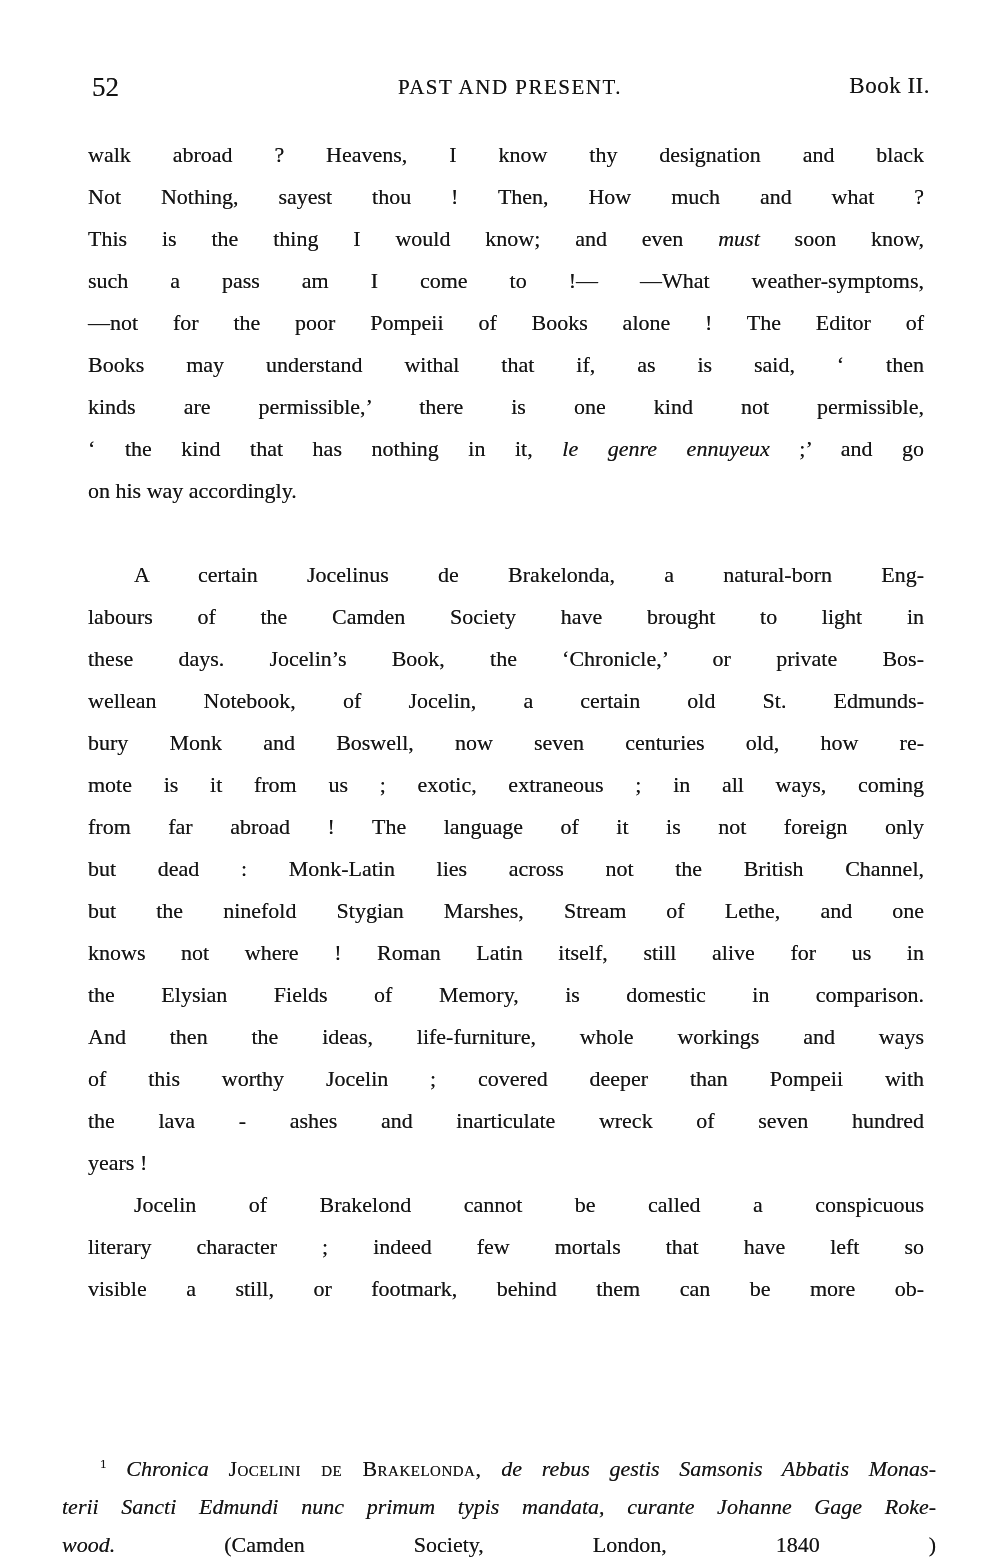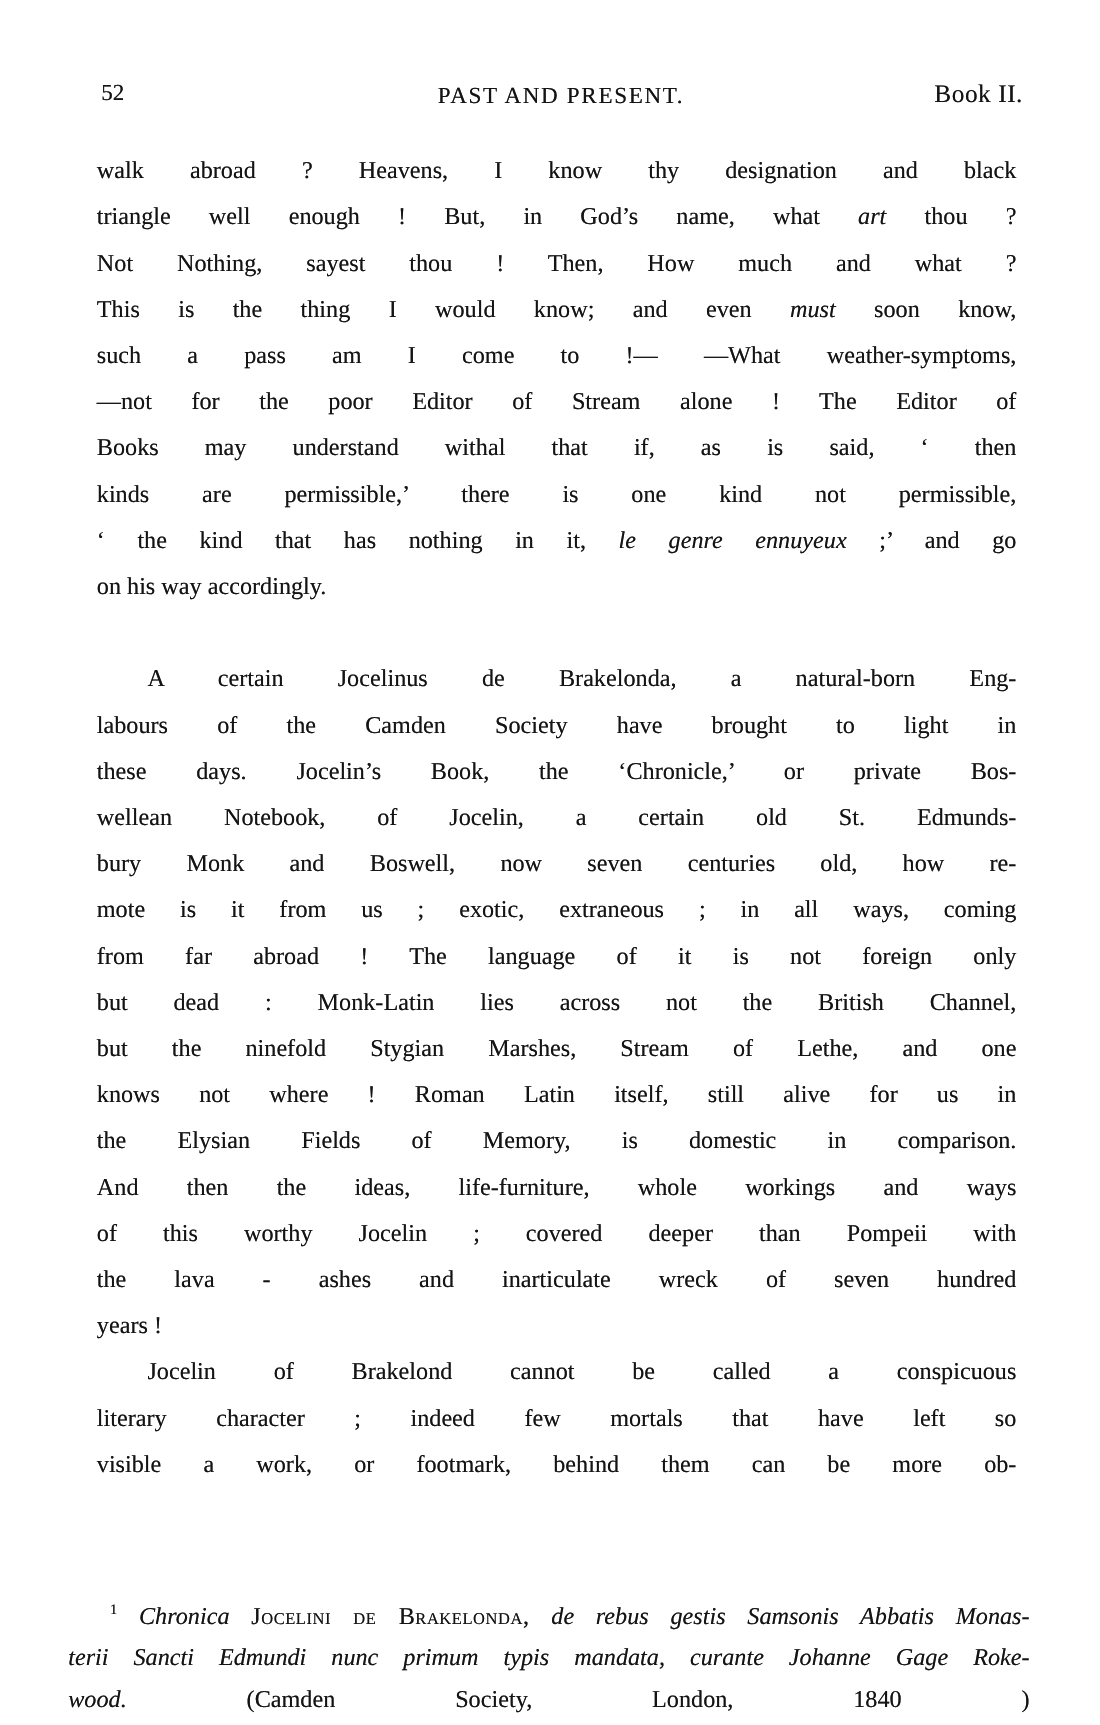--- a/index.html
+++ b/index.html
@@ -15,21 +15,21 @@
     color: #141414;
     overflow: hidden;
     text-shadow: 0 0 0.6px rgba(10,10,10,0.65);
   }
   .header {
     position: absolute;
     top: 70px; left: 90px; right: 70px; height: 34px;
   }
   .page-number {
     position: absolute; left: 2px; top: 2px;
-    font-size: 21px;
+    font-size: 27px;
   }
   .running-title {
     position: absolute; left: 0; right: 0; top: 5px;
     text-align: center;
     font-size: 21px;
     letter-spacing: 1.5px;
   }
   .book-label {
     position: absolute; right: 0; top: 3px;
     font-size: 23px;
@@ -70,25 +70,24 @@
 
   <div class="header">
     <span class="page-number">52</span>
     <span class="running-title">PAST AND PRESENT.</span>
     <span class="book-label">Book II.</span>
   </div>
 
   <div class="body-text">
       <div class="paragraph">
         <div class="tline"><span>walk abroad ?  Heavens, I know thy designation and black</span></div>
-        <div class="tline"><span>triangle well enough !  But, in God’s name, what </span><span class="it">art</span><span> thou ?</span></div>
         <div class="tline"><span>Not Nothing, sayest thou !  Then, How much and what ?</span></div>
         <div class="tline"><span>This is the thing I would know; and even </span><span class="it">must</span><span> soon know,</span></div>
         <div class="tline"><span>such a pass am I come to !— —What weather-symptoms,</span></div>
-        <div class="tline"><span>—not for the poor Editor of Stream alone !  The Editor of</span></div>
+        <div class="tline"><span>—not for the poor Pompeii of Books alone !  The Editor of</span></div>
         <div class="tline"><span>Books may understand withal that if, as is said, ‘ then</span></div>
         <div class="tline"><span>kinds are permissible,’ there is one kind not permissible,</span></div>
         <div class="tline"><span>‘ the kind that has nothing in it, </span><span class="it">le genre ennuyeux</span><span> ;’ and go</span></div>
         <div class="tline endline"><span>on his way accordingly.</span></div>
       </div>
       <div class="paragraph">
         <div class="tline indent"><span>A certain Jocelinus de Brakelonda, a natural-born Eng-</span></div>
         <div class="tline"><span>labours of the Camden Society have brought to light in</span></div>
         <div class="tline"><span>these days.  Jocelin’s Book, the ‘Chronicle,’ or private Bos-</span></div>
         <div class="tline"><span>wellean Notebook, of Jocelin, a certain old St. Edmunds-</span></div>
@@ -100,21 +99,21 @@
         <div class="tline"><span>knows not where !  Roman Latin itself, still alive for us in</span></div>
         <div class="tline"><span>the Elysian Fields of Memory, is domestic in comparison.</span></div>
         <div class="tline"><span>And then the ideas, life-furniture, whole workings and ways</span></div>
         <div class="tline"><span>of this worthy Jocelin ; covered deeper than Pompeii with</span></div>
         <div class="tline"><span>the lava - ashes and inarticulate wreck of seven hundred</span></div>
         <div class="tline endline"><span>years !</span></div>
       </div>
       <div class="paragraph">
         <div class="tline indent"><span>Jocelin of Brakelond cannot be called a conspicuous</span></div>
         <div class="tline"><span>literary character ;  indeed few mortals that have left so</span></div>
-        <div class="tline"><span>visible a work, or footmark, behind them can be more ob-</span></div>
+        <div class="tline"><span>visible a still, or footmark, behind them can be more ob-</span></div>
       </div>
     </div>
 
   <div class="footnote">
       <div class="tline indent"><span class="sup">1</span><span class="it"> Chronica </span><span class="sc">Jocelini de Brakelonda,</span><span class="it"> de rebus gestis Samsonis Abbatis Monas-</span></div>
       <div class="tline"><span class="it">terii Sancti Edmundi  nunc primum typis mandata, curante Johanne Gage Roke-</span></div>
       <div class="tline"><span class="it">wood.</span><span>  (Camden Society, London, 1840 )</span></div>
     </div>
 
 </div>

